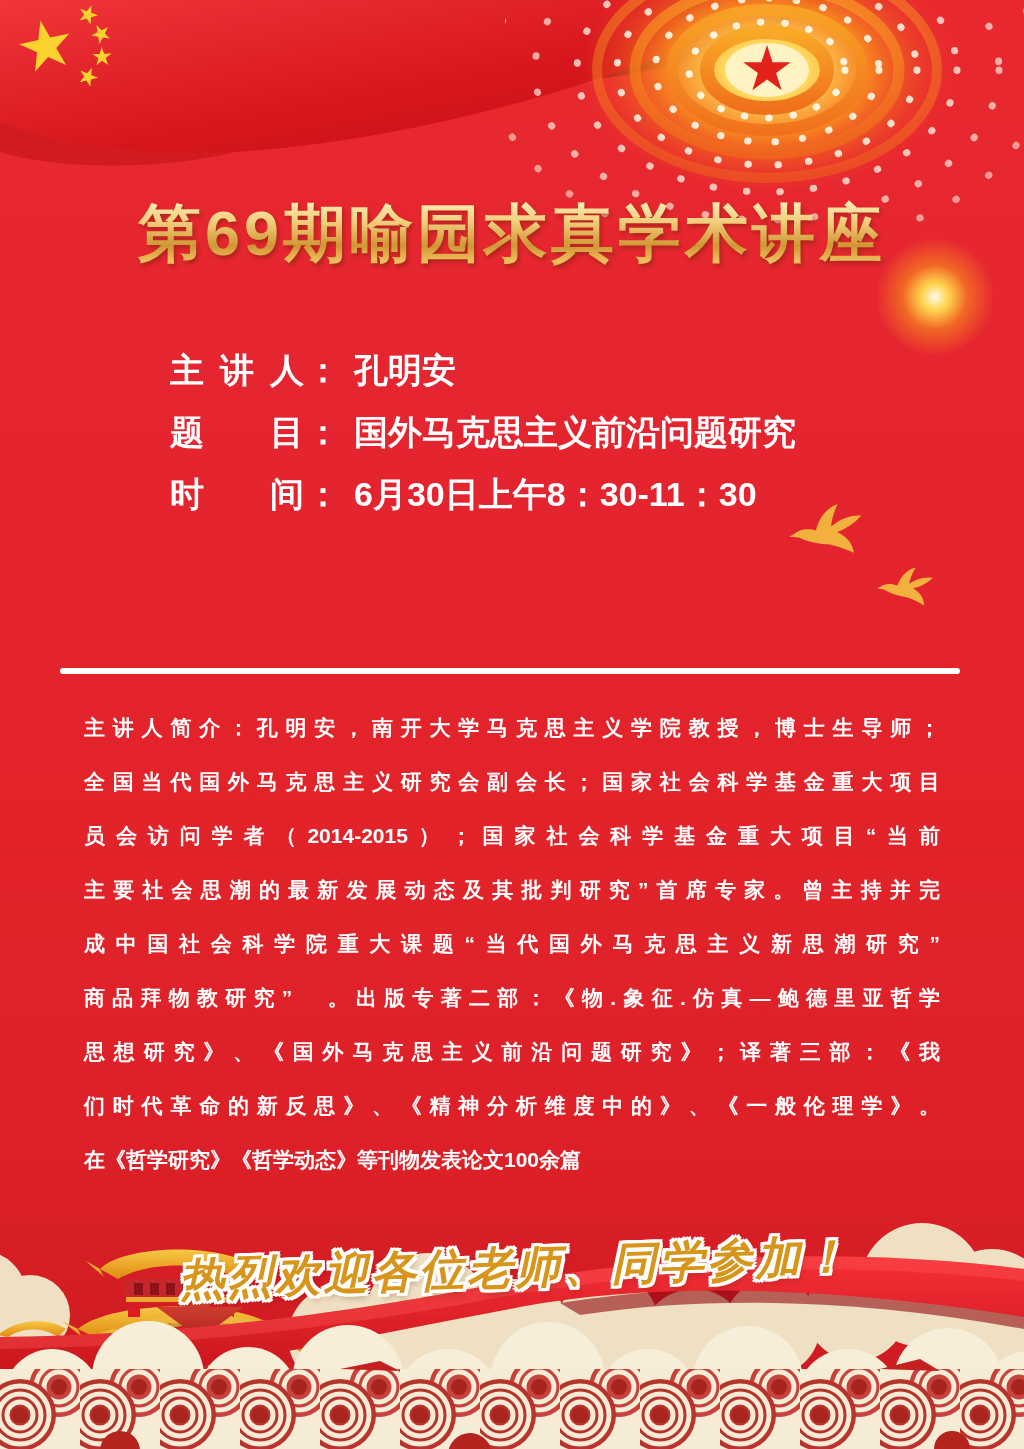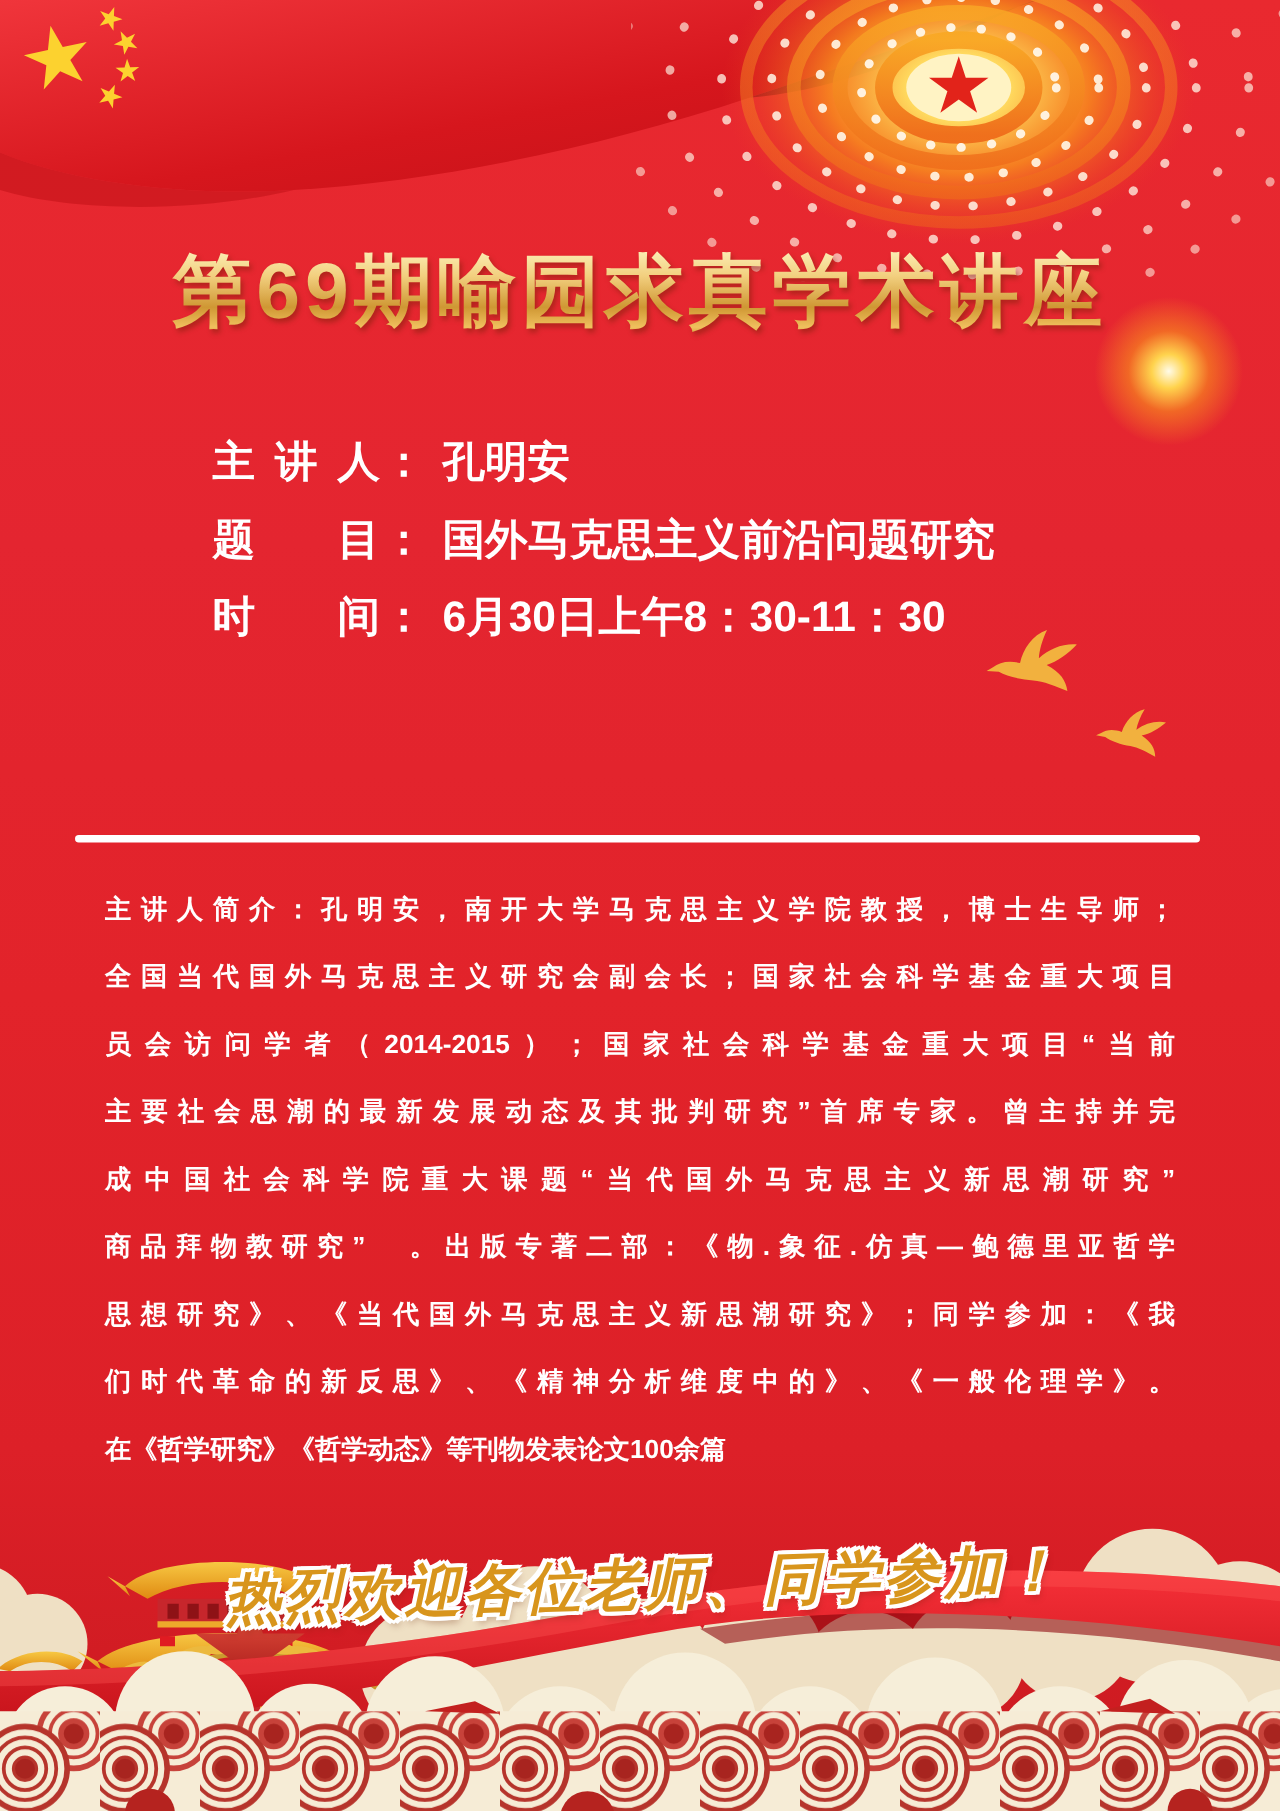--- a/index.html
+++ b/index.html
@@ -132,21 +132,21 @@
 
   <div class="divider"></div>
 
   <div class="bio">
     <p>主讲人简介：孔明安，南开大学马克思主义学院教授，博士生导师；</p>
     <p>全国当代国外马克思主义研究会副会长；国家社会科学基金重大项目</p>
     <p>员会访问学者（2014-2015）；国家社会科学基金重大项目“当前</p>
     <p>主要社会思潮的最新发展动态及其批判研究”首席专家。曾主持并完</p>
     <p>成中国社会科学院重大课题“当代国外马克思主义新思潮研究”</p>
     <p>商品拜物教研究”　。出版专著二部：《物.象征.仿真—鲍德里亚哲学</p>
-    <p>思想研究》、《当代国外马克思主义新思潮研究》；同学参加：《我</p>
+    <p>思想研究》、《国外马克思主义前沿问题研究》；译著三部：《我</p>
     <p>们时代革命的新反思》、《精神分析维度中的》、《一般伦理学》。</p>
     <p>在《哲学研究》《哲学动态》等刊物发表论文100余篇</p>
   </div>
 
   <svg class="bottom-svg" viewBox="0 0 1024 230" aria-hidden="true">
     <defs>
       <linearGradient id="goldRoof" x1="0" y1="0" x2="0" y2="1">
         <stop offset="0" stop-color="#f7c843"></stop>
           <stop offset="1" stop-color="#e08a12"></stop>
       </linearGradient>

